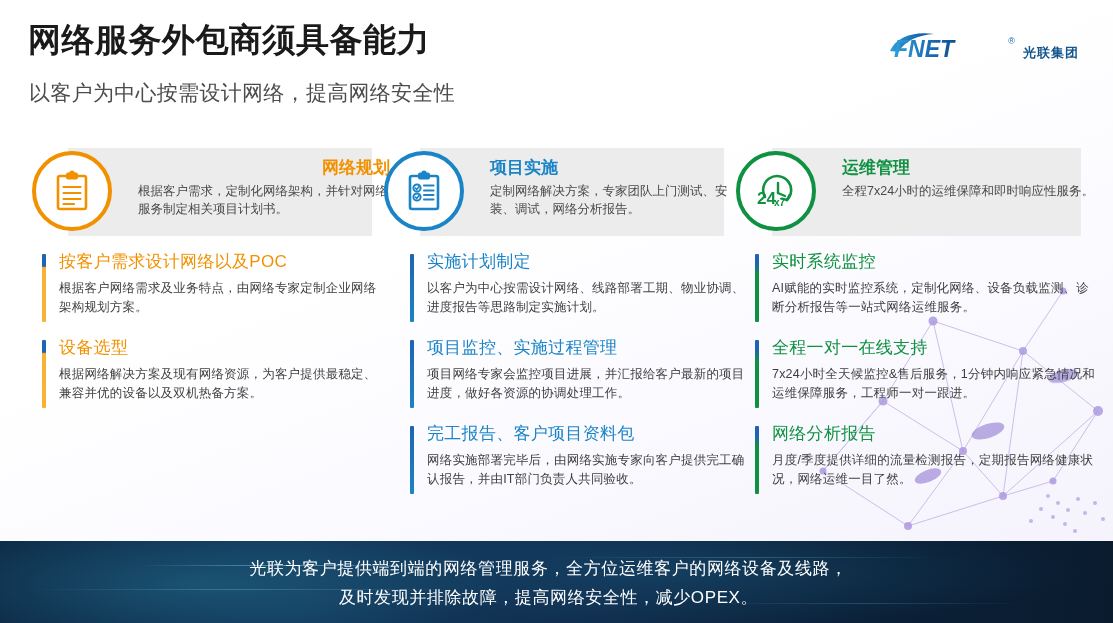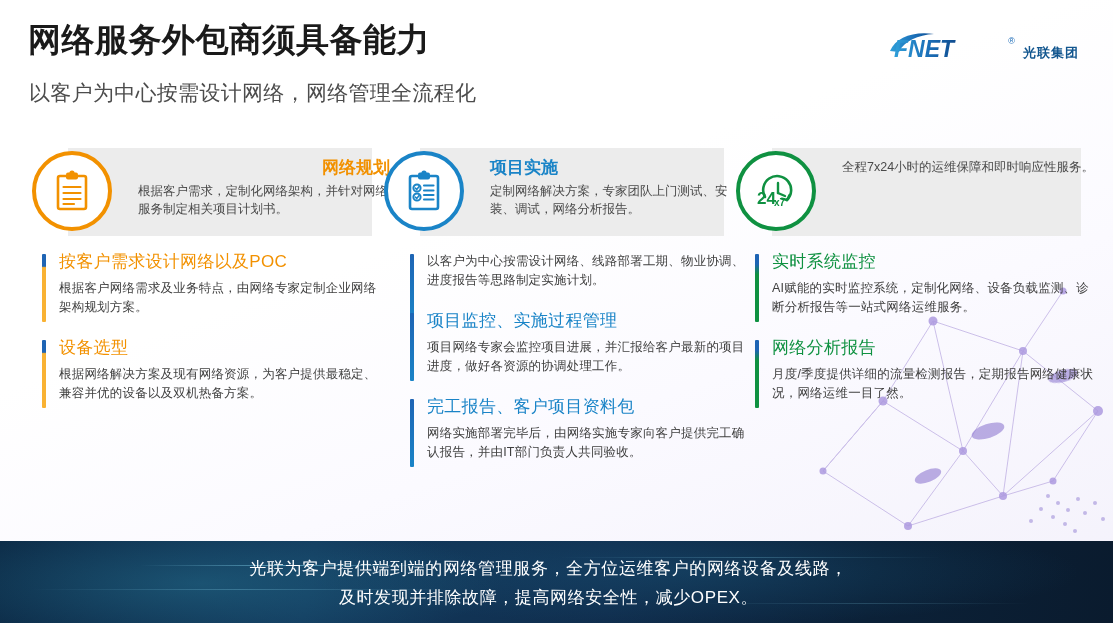--- a/index.html
+++ b/index.html
@@ -130,21 +130,21 @@
         <circle cx="272" cy="232" r="2"></circle>
       <circle cx="262" cy="250" r="2"></circle>
         <circle cx="282" cy="222" r="2"></circle>
       <circle cx="290" cy="238" r="2"></circle>
         <circle cx="218" cy="240" r="2"></circle>
     </g>
   </svg>
 
   <div id="header">
     <div id="title">网络服务外包商须具备能力</div>
-    <div id="subtitle">以客户为中心按需设计网络，网络管理全流程化</div>
+    <div id="subtitle">以客户为中心按需设计网络，提高网络安全性</div>
 
     <div id="logo">
       <span class="mark">
         <svg width="112" height="34" viewBox="0 0 112 34">
           <defs>
             <linearGradient id="lg" x1="0" y1="0" x2="1" y2="0">
               <stop offset="0%" stop-color="#2f9fd9"></stop>
               <stop offset="55%" stop-color="#1b6fb8"></stop>
               <stop offset="100%" stop-color="#0f4c8f"></stop>
             </linearGradient>
@@ -210,59 +210,66 @@
       <svg width="48" height="48" viewBox="0 0 48 48">
         <path d="M13 30 A14 14 0 1 1 35 33" fill="none" stroke="#0F9141" stroke-width="2.6" stroke-linecap="round"></path>
         <path d="M35 33 l2.5 -5 M35 33 l-5.2 -1.4" fill="none" stroke="#0F9141" stroke-width="2.4" stroke-linecap="round"></path>
         <line x1="26" y1="16" x2="26" y2="26" stroke="#0F9141" stroke-width="2.4" stroke-linecap="round"></line>
         <line x1="26" y1="26" x2="33" y2="29" stroke="#0F9141" stroke-width="2.4" stroke-linecap="round"></line>
         <text x="5" y="37" font-family="Liberation Sans, sans-serif" font-size="17" font-weight="bold" fill="#0F9141">24</text>
         <text x="22" y="39" font-family="Liberation Sans, sans-serif" font-size="10" font-weight="bold" fill="#0F9141">x7</text>
       </svg>
     </div>
     <div class="ctext">
+      <p class="ch" style="color:#0F9141;">运维管理</p>
       <p class="cd">全程7x24小时的运维保障和即时响应性服务。</p>
     </div>
   </div>
 
   <div class="col" id="col-1">
     <div class="item">
       <span class="bar" style="background:linear-gradient(180deg,#1E64B4 0%,#1E64B4 18%,#F9B233 20%,#F9B233 100%);"></span>
       <h3 style="color:#F29100;">按客户需求设计网络以及POC</h3>
       <p>根据客户网络需求及业务特点，由网络专家定制企业网络架构规划方案。</p>
     </div>
     <div class="item">
       <span class="bar" style="background:linear-gradient(180deg,#1E64B4 0%,#1E64B4 18%,#F9B233 20%,#F9B233 100%);"></span>
       <h3 style="color:#F29100;">设备选型</h3>
       <p>根据网络解决方案及现有网络资源，为客户提供最稳定、兼容并优的设备以及双机热备方案。</p>
     </div>
   </div>
 
   <div class="col" id="col-2">
     <div class="item">
       <span class="bar" style="background:linear-gradient(180deg,#1E64B4 0%,#1A84C7 100%);"></span>
+      <h3 style="color:#1A84C7;">实施计划制定</h3>
       <p>以客户为中心按需设计网络、线路部署工期、物业协调、进度报告等思路制定实施计划。</p>
     </div>
     <div class="item">
       <span class="bar" style="background:linear-gradient(180deg,#1E64B4 0%,#1A84C7 100%);"></span>
       <h3 style="color:#1A84C7;">项目监控、实施过程管理</h3>
       <p>项目网络专家会监控项目进展，并汇报给客户最新的项目进度，做好各资源的协调处理工作。</p>
     </div>
     <div class="item">
       <span class="bar" style="background:linear-gradient(180deg,#1E64B4 0%,#1A84C7 100%);"></span>
       <h3 style="color:#1A84C7;">完工报告、客户项目资料包</h3>
       <p>网络实施部署完毕后，由网络实施专家向客户提供完工确认报告，并由IT部门负责人共同验收。</p>
     </div>
   </div>
 
   <div class="col" id="col-3">
     <div class="item">
       <span class="bar" style="background:linear-gradient(180deg,#1E64B4 0%,#1E64B4 15%,#0F9141 30%,#0F9141 100%);"></span>
       <h3 style="color:#0F9141;">实时系统监控</h3>
       <p>AI赋能的实时监控系统，定制化网络、设备负载监测、诊断分析报告等一站式网络运维服务。</p>
+    </div>
+    <div class="item">
+      <span class="bar" style="background:linear-gradient(180deg,#1E64B4 0%,#1E64B4 15%,#0F9141 30%,#0F9141 100%);"></span>
+      <h3 style="color:#0F9141;">全程一对一在线支持</h3>
+      <p>7x24小时全天候监控&amp;售后服务，1分钟内响应紧急情况和运维保障服务，工程师一对一跟进。</p>
     </div>
     <div class="item">
       <span class="bar" style="background:linear-gradient(180deg,#1E64B4 0%,#1E64B4 15%,#0F9141 30%,#0F9141 100%);"></span>
       <h3 style="color:#0F9141;">网络分析报告</h3>
       <p>月度/季度提供详细的流量检测报告，定期报告网络健康状况，网络运维一目了然。</p>
     </div>
   </div>
 
   <div id="footer">
     <span class="streak" style="left:140px;top:24px;width:300px;"></span>

